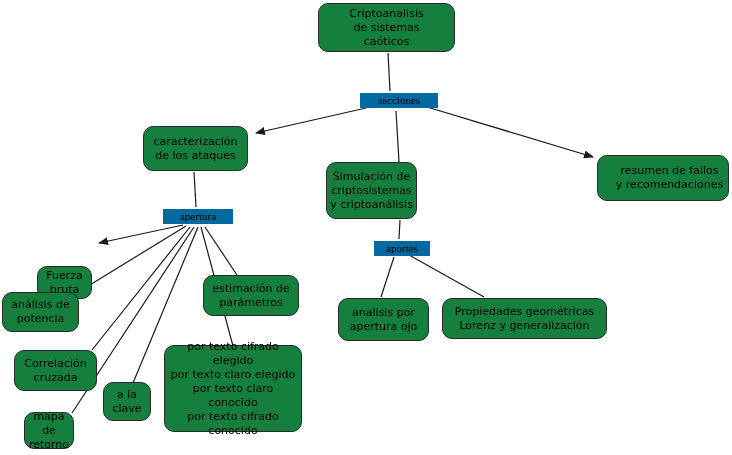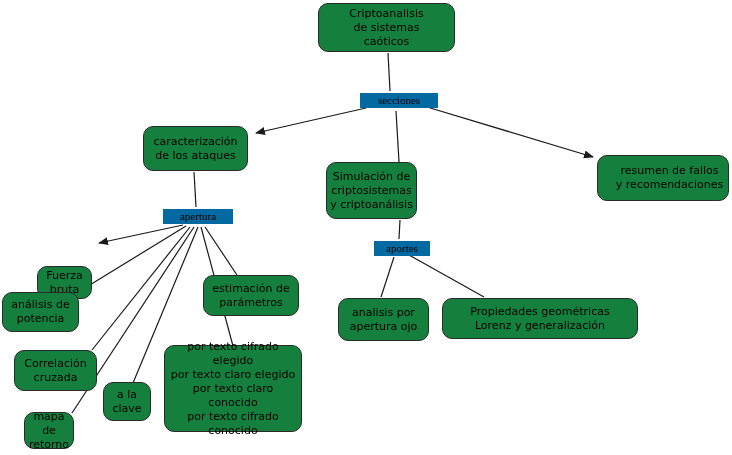--- a/index.html
+++ b/index.html
@@ -110,21 +110,21 @@
 
   <div class="node" style="left:2px; top:292px; width:77px; height:40px;">análisis de
 potencia</div>
 
   <div class="node" style="left:203px; top:275px; width:96px; height:41px;">estimación de
 parámetros</div>
 
   <div class="node" style="left:338px; top:298px; width:91px; height:43px;">analisis por
 apertura ojo</div>
 
-  <div class="node" style="left:442px; top:298px; width:196px; height:41px;">Propiedades geométricas
+  <div class="node" style="left:442px; top:298px; width:165px; height:41px;">Propiedades geométricas
 Lorenz y generalización</div>
 
   <div class="node" style="left:14px; top:350px; width:83px; height:41px;">Correlación
 cruzada</div>
 
   <div class="node" style="left:164px; top:345px; width:138px; height:87px;">por texto cifrado elegido
 por texto claro elegido
 por texto claro conocido
 por texto cifrado conocido</div>
 

